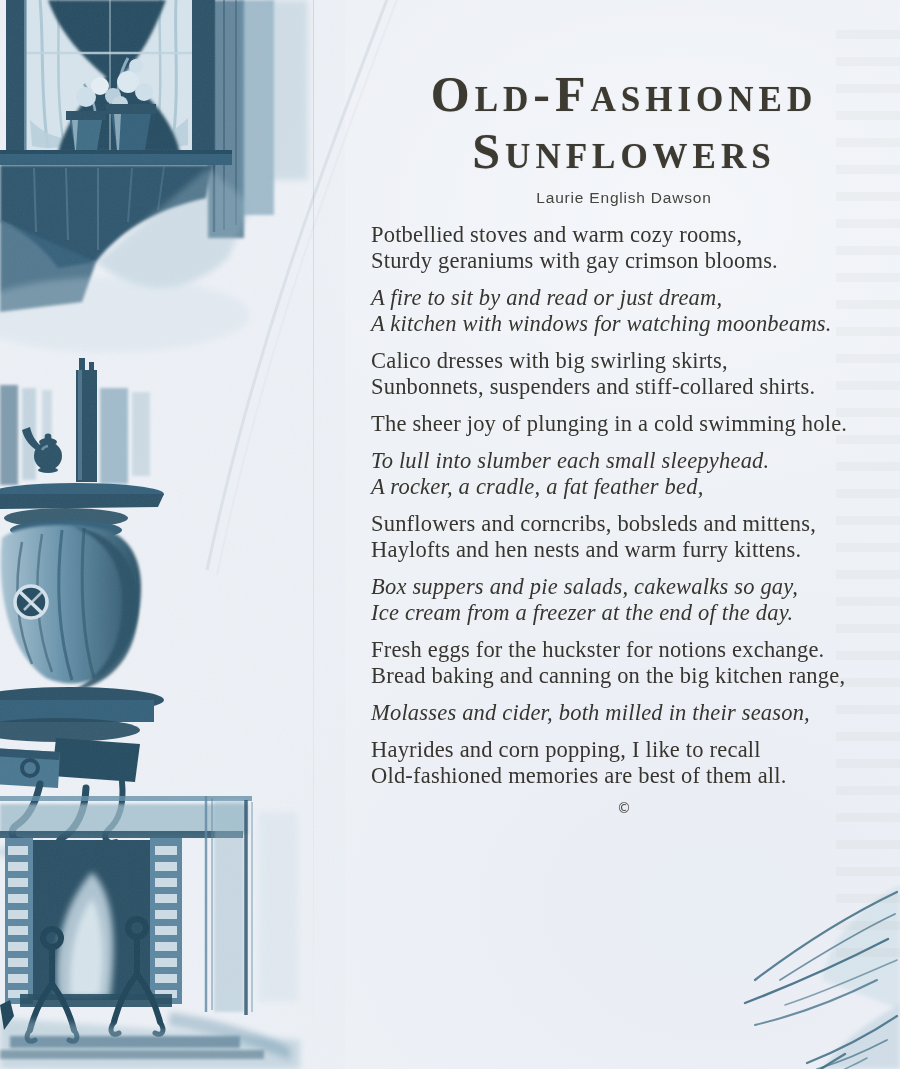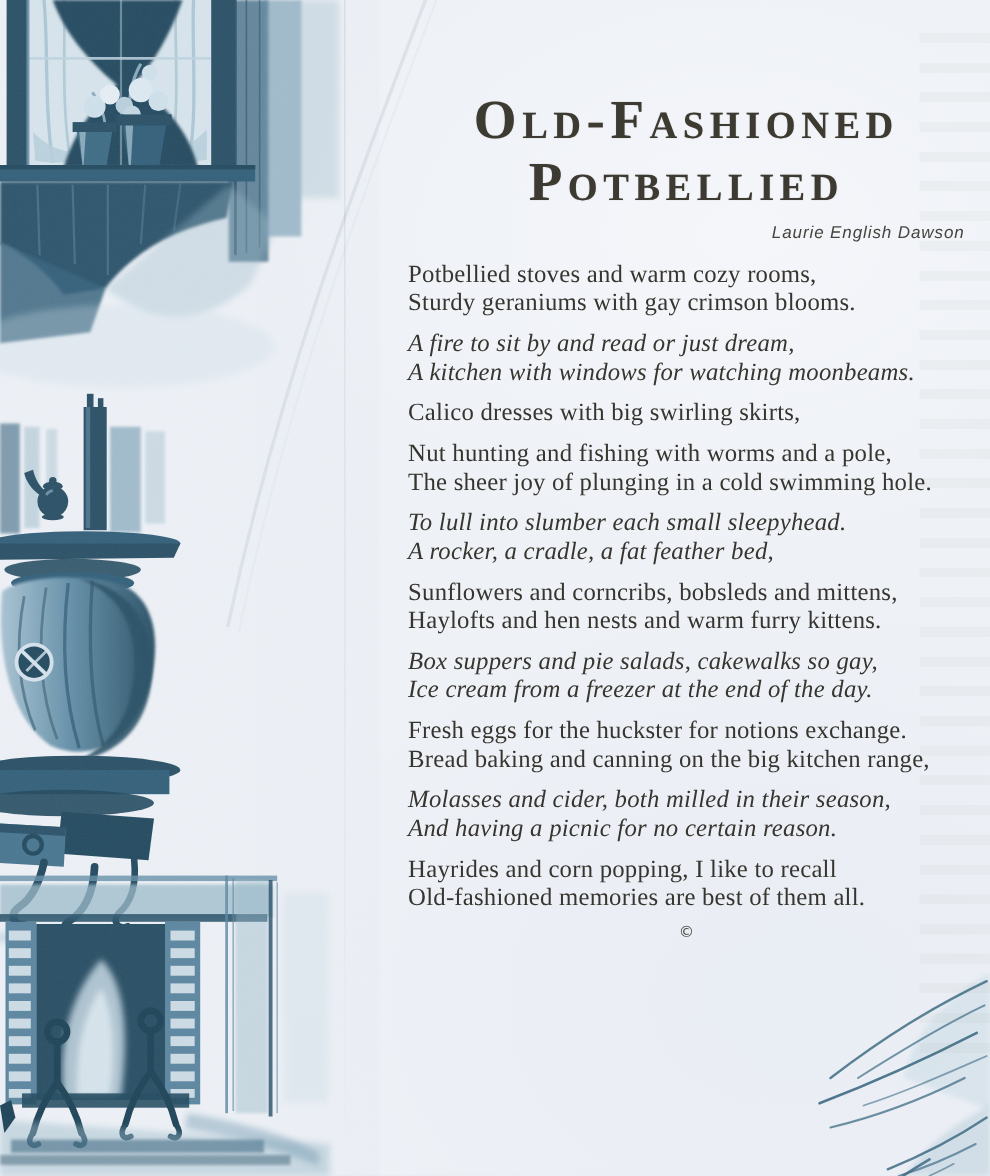--- a/index.html
+++ b/index.html
@@ -26,40 +26,39 @@
   .bleed{
     position:absolute;right:0;top:30px;width:64px;height:930px;
     background:repeating-linear-gradient(180deg,
       rgba(140,152,132,.10) 0 9px, rgba(140,152,132,0) 9px 27px);
     opacity:.6;
   }
   .art-left{position:absolute;left:0;top:0;}
   .art-hay{position:absolute;right:0;bottom:0;}
 
   .text-col{
-    position:absolute;left:371px;top:80px;width:528px;
+    position:absolute;left:371px;top:66px;width:528px;
   }
   .title{
     margin:0;padding:0 22px 0 0;
     text-align:center;
     font-family:"Liberation Serif", serif;
     font-weight:700;
     font-variant:small-caps;
     font-size:50px;
     line-height:57px;
     letter-spacing:5px;
     color:#3d3a31;
     text-shadow:0 0 1px rgba(61,58,49,.35);
   }
   .title span{display:block;}
   .author{
     margin:9px 22px 0 0;
-    text-align:right;
+    text-align:center;
     font-family:"Liberation Sans", sans-serif;
-    font-style:italic;
     font-size:15.5px;
     letter-spacing:.8px;
     color:#46443e;
   }
   .poem{margin-top:15px;}
   .stanza{
     margin:0 0 11px 0;
     font-size:22.5px;
     line-height:26px;
     letter-spacing:.2px;
@@ -303,61 +302,60 @@
       <path d="M142,174 C133,179 126,182 120,185" stroke-width="1.6" opacity="0.6"></path>
     </g>
   </svg>
 
   <div class="crease"></div>
   <div class="bleed"></div>
 
   <div class="text-col">
     <h1 class="title">
       <span>Old-Fashioned</span>
-      <span>Potbellied</span>
+      <span>Sunflowers</span>
     </h1>
     <div class="author">Laurie English Dawson</div>
 
     <div class="poem">
       <p class="stanza">
         <span>Potbellied stoves and warm cozy rooms,</span>
         <span>Sturdy geraniums with gay crimson blooms.</span>
       </p>
       <p class="stanza it">
         <span>A fire to sit by and read or just dream,</span>
         <span>A kitchen with windows for watching moonbeams.</span>
       </p>
       <p class="stanza">
         <span>Calico dresses with big swirling skirts,</span>
-      </p>
-      <p class="stanza it">
-      </p>
-      <p class="stanza">
-        <span>Nut hunting and fishing with worms and a pole,</span>
+        <span>Sunbonnets, suspenders and stiff-collared shirts.</span>
+      </p>
+      <p class="stanza it">
+      </p>
+      <p class="stanza">
         <span>The sheer joy of plunging in a cold swimming hole.</span>
       </p>
       <p class="stanza it">
         <span>To lull into slumber each small sleepyhead.</span>
         <span>A rocker, a cradle, a fat feather bed,</span>
       </p>
       <p class="stanza">
         <span>Sunflowers and corncribs, bobsleds and mittens,</span>
         <span>Haylofts and hen nests and warm furry kittens.</span>
       </p>
       <p class="stanza it">
         <span>Box suppers and pie salads, cakewalks so gay,</span>
         <span>Ice cream from a freezer at the end of the day.</span>
       </p>
       <p class="stanza">
         <span>Fresh eggs for the huckster for notions exchange.</span>
         <span>Bread baking and canning on the big kitchen range,</span>
       </p>
       <p class="stanza it">
         <span>Molasses and cider, both milled in their season,</span>
-        <span>And having a picnic for no certain reason.</span>
       </p>
       <p class="stanza">
         <span>Hayrides and corn popping, I like to recall</span>
         <span>Old-fashioned memories are best of them all.</span>
       </p>
     </div>
 
     <div class="endmark">©</div>
   </div>
 

